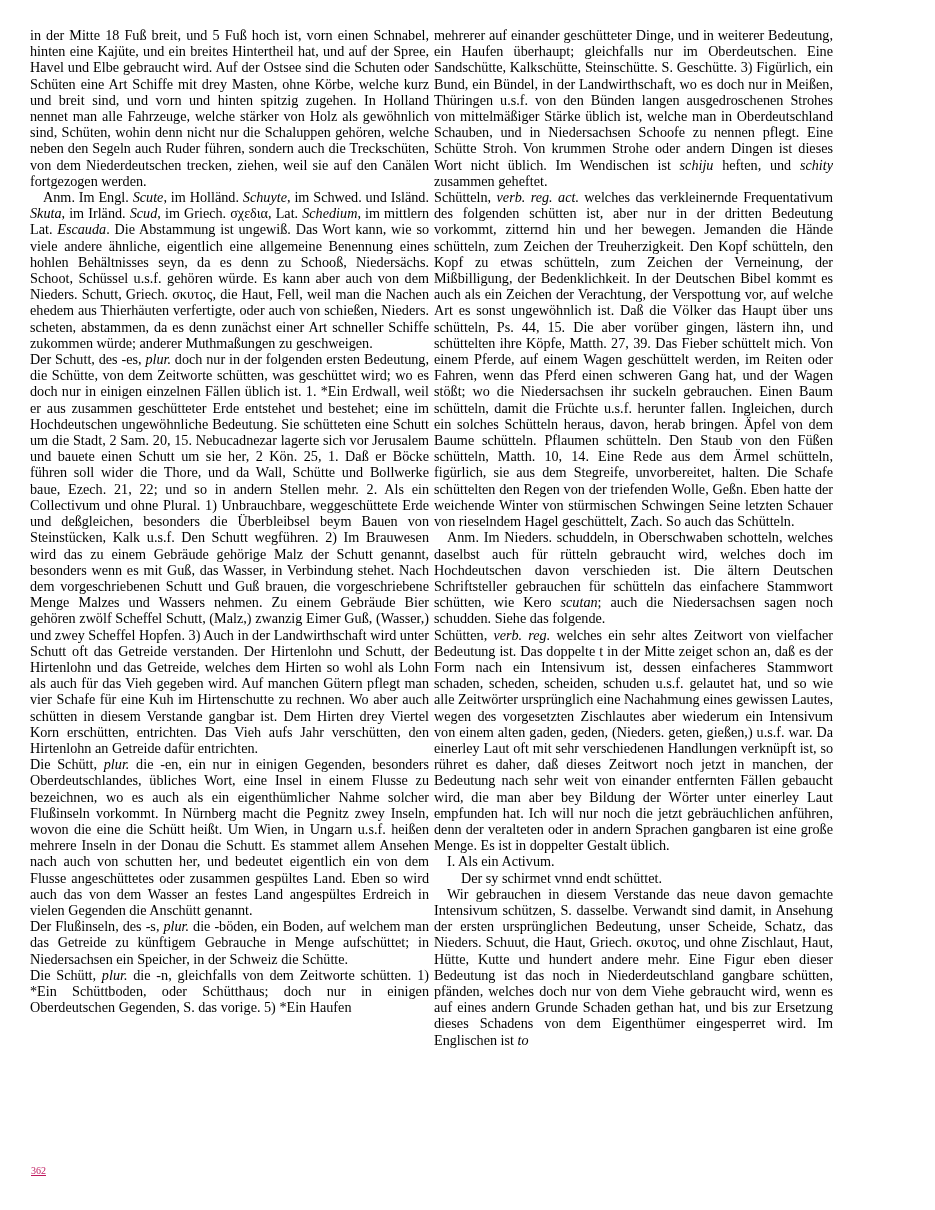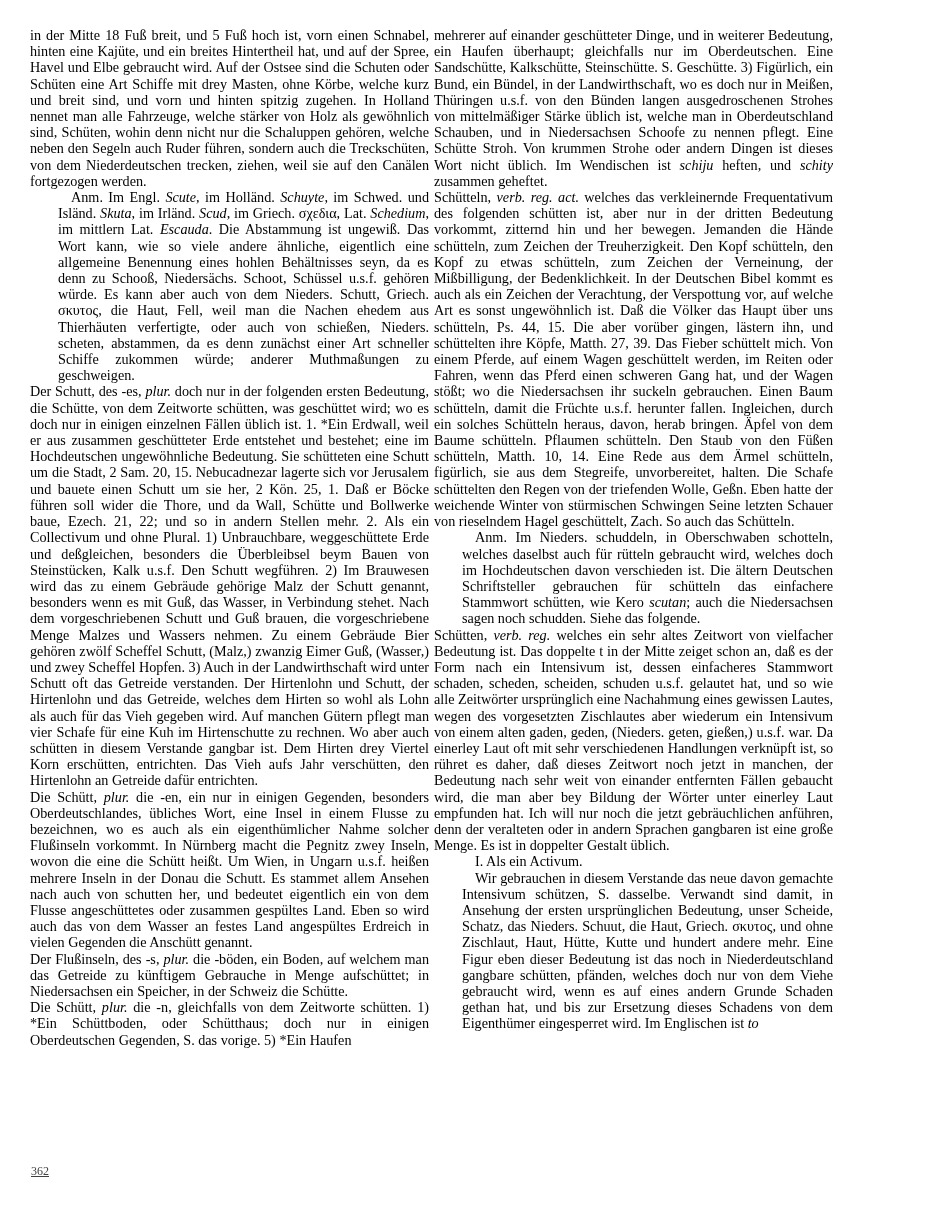--- a/index.html
+++ b/index.html
@@ -19,29 +19,29 @@
     width: 399px;
     font-size: 14.2px;
     line-height: 16.2px;
     text-align: justify;
     hyphens: auto;
     -webkit-hyphens: auto;
   }
   .col-left  { left: 30px; }
   .col-right { left: 434px; }
   .col p { margin: 0; padding: 0; }
-  .col p.ind   { text-indent: 13px; margin-left: 28px; }
+  .col p.ind   { text-indent: 13px; }
   .col p.quote { text-indent: 27px; }
   .hw { font-weight: normal; }
   .it { font-style: italic; }
   .pageno {
     position: absolute; left: 31px; top: 1164px;
-    font-size: 12px; line-height: 14px;
+    font-size: 10px; line-height: 14px;
     font-family: "Liberation Serif", "DejaVu Serif", serif;
-    color: #404040;
+    color: #be185d;
     text-decoration: underline;
   }
 </style>
 </head>
 <body>
 
 <div class="page">
   <div class="col col-left">
       <p><span class="">in der Mitte 18 Fuß breit, und 5 Fuß hoch ist, vorn einen Schnabel, hinten eine Kajüte, und ein breites Hintertheil hat, und auf der Spree, Havel und Elbe gebraucht wird. Auf der Ostsee sind die Schuten oder Schüten eine Art Schiffe mit drey Masten, ohne Körbe, welche kurz und breit sind, und vorn und hinten spitzig zugehen. In Holland nennet man alle Fahrzeuge, welche stärker von Holz als gewöhnlich sind, Schüten, wohin denn nicht nur die Schaluppen gehören, welche neben den Segeln auch Ruder führen, sondern auch die Treckschüten, von dem Niederdeutschen trecken, ziehen, weil sie auf den Canälen fortgezogen werden.</span></p>
       <p class="ind"><span class="">Anm. Im Engl. </span><span class="it">Scute</span><span class="">, im Holländ. </span><span class="it">Schuyte</span><span class="">, im Schwed. und Isländ. </span><span class="it">Skuta</span><span class="">, im Irländ. </span><span class="it">Scud</span><span class="">, im Griech. σχεδια, Lat. </span><span class="it">Schedium</span><span class="">, im mittlern Lat. </span><span class="it">Escauda</span><span class="">. Die Abstammung ist ungewiß. Das Wort kann, wie so viele andere ähnliche, eigentlich eine allgemeine Benennung eines hohlen Behältnisses seyn, da es denn zu Schooß, Niedersächs. Schoot, Schüssel u.s.f. gehören würde. Es kann aber auch von dem Nieders. Schutt, Griech. σκυτος, die Haut, Fell, weil man die Nachen ehedem aus Thierhäuten verfertigte, oder auch von schießen, Nieders. scheten, abstammen, da es denn zunächst einer Art schneller Schiffe zukommen würde; anderer Muthmaßungen zu geschweigen.</span></p>
@@ -49,16 +49,17 @@
       <p><span class="hw">Die Schütt</span><span class="">, </span><span class="it">plur.</span><span class=""> die -en, ein nur in einigen Gegenden, besonders Oberdeutschlandes, übliches Wort, eine Insel in einem Flusse zu bezeichnen, wo es auch als ein eigenthümlicher Nahme solcher Flußinseln vorkommt. In Nürnberg macht die Pegnitz zwey Inseln, wovon die eine die Schütt heißt. Um Wien, in Ungarn u.s.f. heißen mehrere Inseln in der Donau die Schutt. Es stammet allem Ansehen nach auch von schutten her, und bedeutet eigentlich ein von dem Flusse angeschüttetes oder zusammen gespültes Land. Eben so wird auch das von dem Wasser an festes Land angespültes Erdreich in vielen Gegenden die Anschütt genannt.</span></p>
       <p><span class="hw">Der Flußinseln</span><span class="">, des -s, </span><span class="it">plur.</span><span class=""> die -böden, ein Boden, auf welchem man das Getreide zu künftigem Gebrauche in Menge aufschüttet; in Niedersachsen ein Speicher, in der Schweiz die Schütte.</span></p>
       <p><span class="hw">Die Schütt</span><span class="">, </span><span class="it">plur.</span><span class=""> die -n, gleichfalls von dem Zeitworte schütten. 1) *Ein Schüttboden, oder Schütthaus; doch nur in einigen Oberdeutschen Gegenden, S. das vorige. 5) *Ein Haufen</span></p>
     </div>
   <div class="col col-right">
       <p><span class="">mehrerer auf einander geschütteter Dinge, und in weiterer Bedeutung, ein Haufen überhaupt; gleichfalls nur im Oberdeutschen. Eine Sandschütte, Kalkschütte, Steinschütte. S. Geschütte. 3) Figürlich, ein Bund, ein Bündel, in der Landwirthschaft, wo es doch nur in Meißen, Thüringen u.s.f. von den Bünden langen ausgedroschenen Strohes von mittelmäßiger Stärke üblich ist, welche man in Oberdeutschland Schauben, und in Niedersachsen Schoofe zu nennen pflegt. Eine Schütte Stroh. Von krummen Strohe oder andern Dingen ist dieses Wort nicht üblich. Im Wendischen ist </span><span class="it">schiju</span><span class=""> heften, und </span><span class="it">schity</span><span class=""> zusammen geheftet.</span></p>
       <p><span class="hw">Schütteln</span><span class="">, </span><span class="it">verb. reg. act.</span><span class=""> welches das verkleinernde Frequentativum des folgenden schütten ist, aber nur in der dritten Bedeutung vorkommt, zitternd hin und her bewegen. Jemanden die Hände schütteln, zum Zeichen der Treuherzigkeit. Den Kopf schütteln, den Kopf zu etwas schütteln, zum Zeichen der Verneinung, der Mißbilligung, der Bedenklichkeit. In der Deutschen Bibel kommt es auch als ein Zeichen der Verachtung, der Verspottung vor, auf welche Art es sonst ungewöhnlich ist. Daß die Völker das Haupt über uns schütteln, Ps. 44, 15. Die aber vorüber gingen, lästern ihn, und schüttelten ihre Köpfe, Matth. 27, 39. Das Fieber schüttelt mich. Von einem Pferde, auf einem Wagen geschüttelt werden, im Reiten oder Fahren, wenn das Pferd einen schweren Gang hat, und der Wagen stößt; wo die Niedersachsen ihr suckeln gebrauchen. Einen Baum schütteln, damit die Früchte u.s.f. herunter fallen. Ingleichen, durch ein solches Schütteln heraus, davon, herab bringen. Äpfel von dem Baume schütteln. Pflaumen schütteln. Den Staub von den Füßen schütteln, Matth. 10, 14. Eine Rede aus dem Ärmel schütteln, figürlich, sie aus dem Stegreife, unvorbereitet, halten. Die Schafe schüttelten den Regen von der triefenden Wolle, Geßn. Eben hatte der weichende Winter von stürmischen Schwingen Seine letzten Schauer von rieselndem Hagel geschüttelt, Zach. So auch das Schütteln.</span></p>
       <p class="ind"><span class="">Anm. Im Nieders. schuddeln, in Oberschwaben schotteln, welches daselbst auch für rütteln gebraucht wird, welches doch im Hochdeutschen davon verschieden ist. Die ältern Deutschen Schriftsteller gebrauchen für schütteln das einfachere Stammwort schütten, wie Kero </span><span class="it">scutan</span><span class="">; auch die Niedersachsen sagen noch schudden. Siehe das folgende.</span></p>
       <p><span class="hw">Schütten</span><span class="">, </span><span class="it">verb. reg.</span><span class=""> welches ein sehr altes Zeitwort von vielfacher Bedeutung ist. Das doppelte t in der Mitte zeiget schon an, daß es der Form nach ein Intensivum ist, dessen einfacheres Stammwort schaden, scheden, scheiden, schuden u.s.f. gelautet hat, und so wie alle Zeitwörter ursprünglich eine Nachahmung eines gewissen Lautes, wegen des vorgesetzten Zischlautes aber wiederum ein Intensivum von einem alten gaden, geden, (Nieders. geten, gießen,) u.s.f. war. Da einerley Laut oft mit sehr verschiedenen Handlungen verknüpft ist, so rühret es daher, daß dieses Zeitwort noch jetzt in manchen, der Bedeutung nach sehr weit von einander entfernten Fällen gebaucht wird, die man aber bey Bildung der Wörter unter einerley Laut empfunden hat. Ich will nur noch die jetzt gebräuchlichen anführen, denn der veralteten oder in andern Sprachen gangbaren ist eine große Menge. Es ist in doppelter Gestalt üblich.</span></p>
       <p class="ind"><span class="">I. Als ein Activum.</span></p>
+      <p class="quote"><span class="">Der sy schirmet vnnd endt schüttet.</span></p>
       <p class="ind"><span class="">Wir gebrauchen in diesem Verstande das neue davon gemachte Intensivum schützen, S. dasselbe. Verwandt sind damit, in Ansehung der ersten ursprünglichen Bedeutung, unser Scheide, Schatz, das Nieders. Schuut, die Haut, Griech. σκυτος, und ohne Zischlaut, Haut, Hütte, Kutte und hundert andere mehr. Eine Figur eben dieser Bedeutung ist das noch in Niederdeutschland gangbare schütten, pfänden, welches doch nur von dem Viehe gebraucht wird, wenn es auf eines andern Grunde Schaden gethan hat, und bis zur Ersetzung dieses Schadens von dem Eigenthümer eingesperret wird. Im Englischen ist </span><span class="it">to</span></p>
     </div>
   <div class="pageno">362</div>
 </div>
 
 </body></html>

